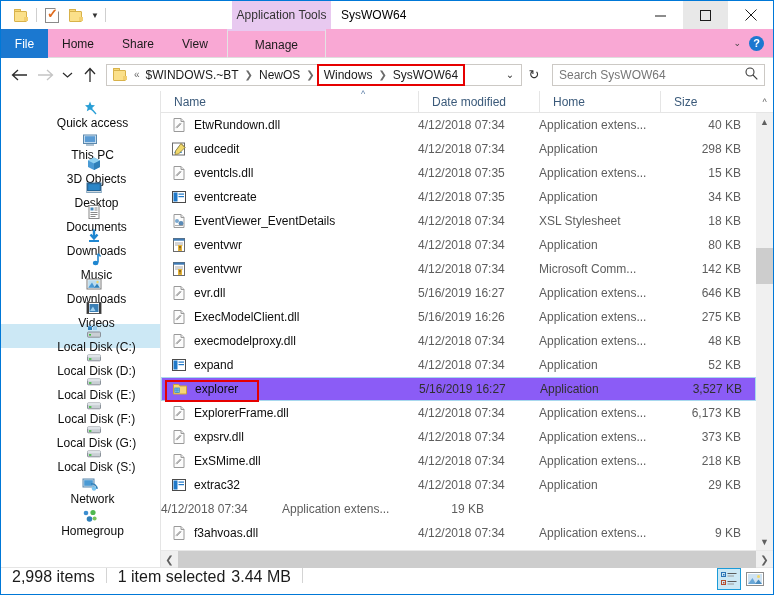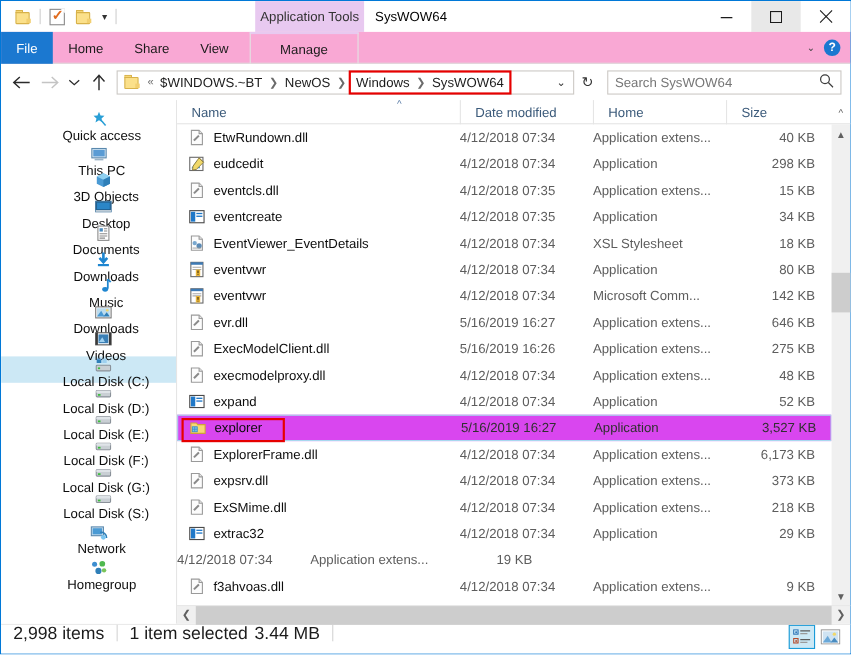--- a/index.html
+++ b/index.html
@@ -222,21 +222,21 @@
     display: flex; align-items: center; justify-content: center;
     font-size: 9px; color: #606060;
   }
 
   .rows-wrap { flex: 1; display: flex; min-height: 0; }
   .rows { flex: 1; overflow: hidden; position: relative; }
   .row {
     height: 24px; display: flex; align-items: center;
     font-size: 12px; color: #0d0d0d;
   }
-  .row.sel { background: #d946ef; border: 1px solid #a8d8ee; align-items: center; }
+  .row.sel { background: #8b5cf6; border: 1px solid #a8d8ee; align-items: center; }
   .cell { display: flex; align-items: center; overflow: hidden; white-space: nowrap; }
   .c-name { width: 257px; padding-left: 10px; gap: 7px; }
   .c-date { width: 121px; color: #5d5d5d; }
   .c-type { width: 121px; color: #5d5d5d; }
   .c-size { width: 93px; color: #5d5d5d; justify-content: flex-end; padding-right: 12px; }
   .row.sel .c-date, .row.sel .c-type, .row.sel .c-size { color: #303030; }
   .fico { width: 16px; height: 16px; flex: 0 0 16px; position: relative; }
   .fico svg { display: block; }
   .row-redbox {
     position: absolute; border: 2px solid #e60000; pointer-events: none;

